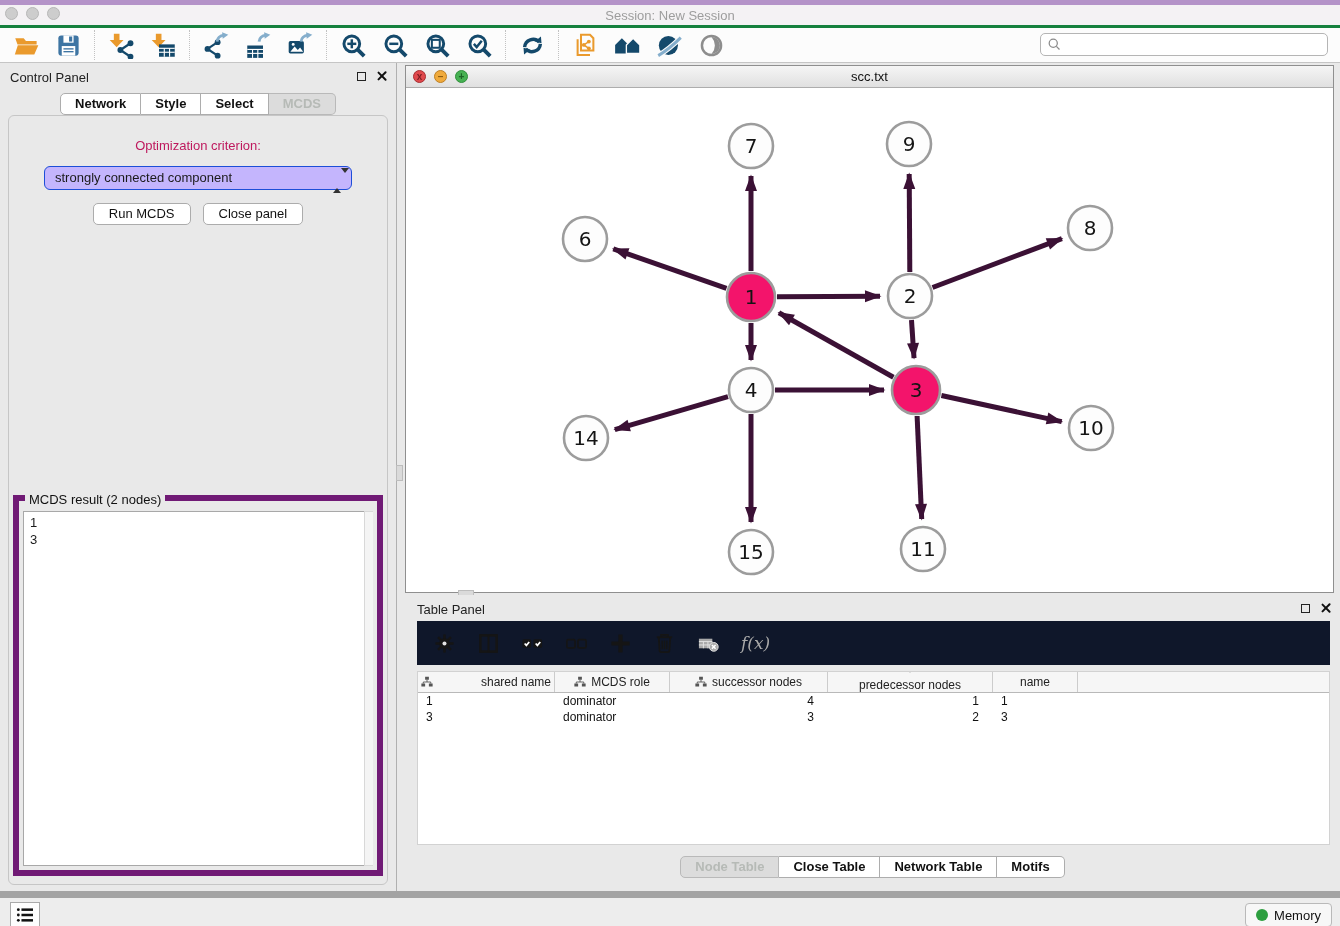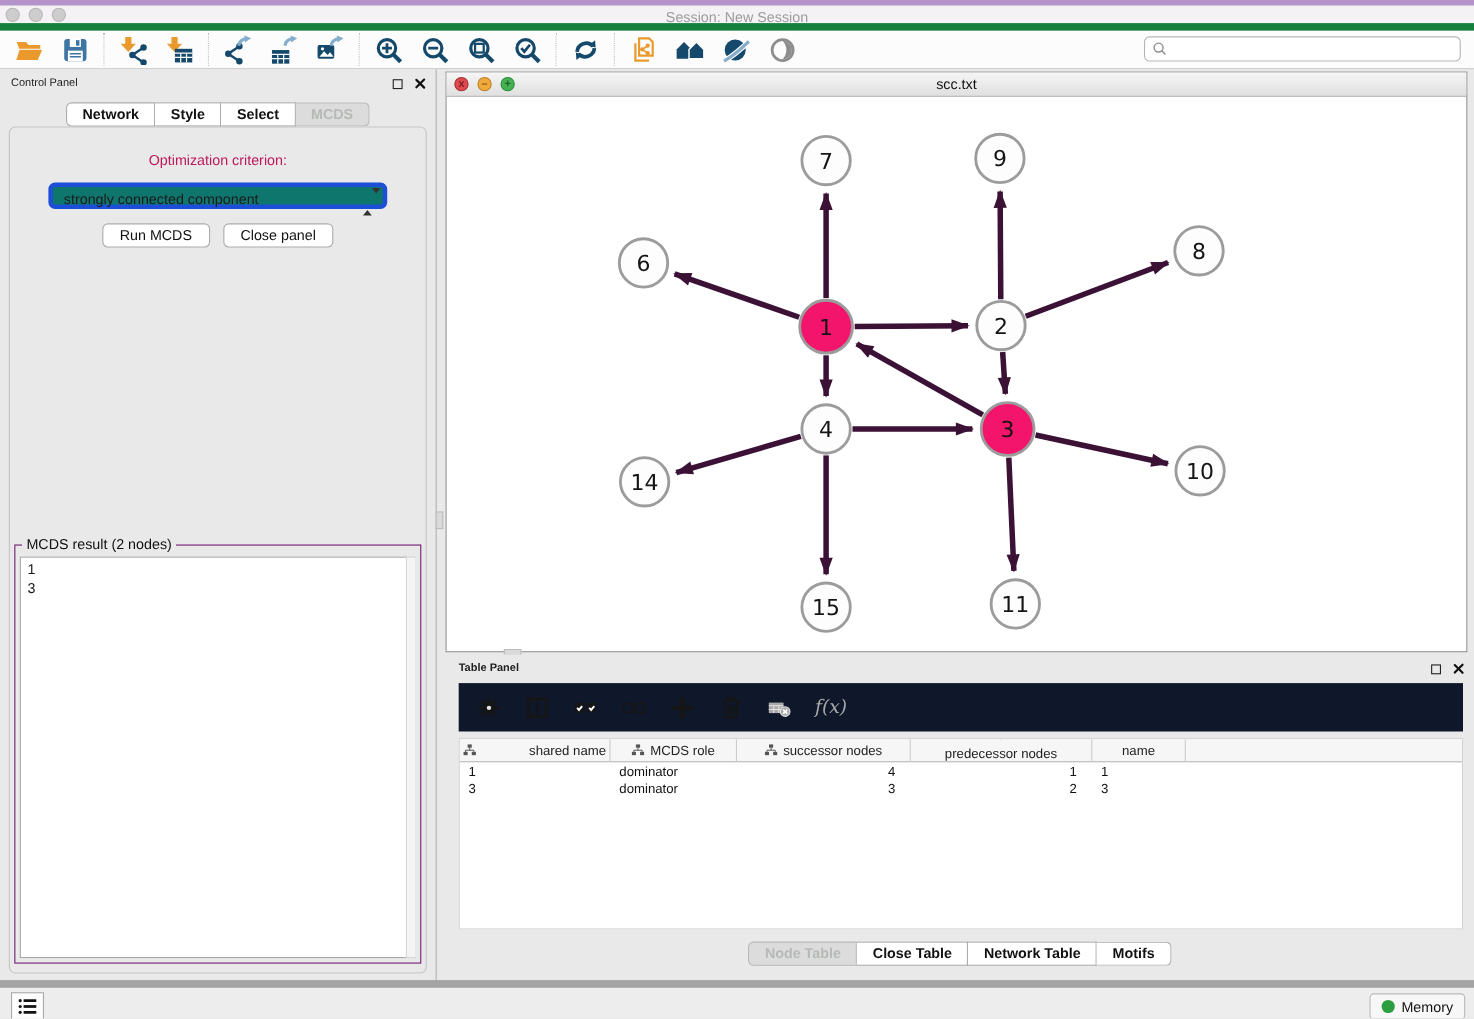--- a/index.html
+++ b/index.html
@@ -1,62 +1,62 @@
 <!DOCTYPE html>
 <html><head>
 <meta charset="utf-8">
 <style>
   * { margin:0; padding:0; box-sizing:border-box; }
   html,body { width:1340px; height:926px; }
   body { font-family:"Liberation Sans", sans-serif; font-size:13px; color:#1b1b1b; background:#e9e9e9; position:relative; overflow:hidden; }
 
   
-  .titlebar { position:absolute; left:0; top:0; right:0; height:28px; background:#f4f2f4; border-bottom:7px solid #15803d; }
+  .titlebar { position:absolute; left:0; top:0; right:0; height:28px; background:#f4f2f4; border-bottom:3px solid #15803d; }
   .titlebar .accent { position:absolute; left:0; top:0; right:0; height:5px; background:#b493c8; }
   .traffic { position:absolute; left:5px; top:7px; display:flex; gap:8px; }
   .traffic .tl { width:13px; height:13px; border-radius:50%; background:#cdcdcd; border:1px solid #b7b7b7; }
   .win-title { position:absolute; left:0; right:0; top:8px; text-align:center; color:#9d9d9d; font-size:13px; }
 
   
   .toolbar { position:absolute; left:0; top:28px; right:0; height:35px; background:#fcfcfc; border-bottom:1px solid #c5c5c5; display:flex; align-items:center; padding-left:8px; }
   .tb-group { display:flex; align-items:center; gap:6px; }
   .tb-btn { width:36px; height:30px; display:flex; align-items:center; justify-content:center; border-radius:4px; }
   .tb-sep { width:1px; height:30px; border-left:1px dotted #c2c2c2; margin:0 8px; }
   .searchbox { position:absolute; right:12px; top:5px; width:288px; height:23px; background:#fff; border:1px solid #b5b5b5; border-radius:5px; display:flex; align-items:center; padding:0 6px; }
   .searchbox input { border:none; outline:none; flex:1; font-size:12px; font-family:"Liberation Sans",sans-serif; background:transparent; }
 
   
   .main { position:absolute; left:0; top:63px; right:0; bottom:35px; background:#e9e9e9; }
 
   .control-panel { position:absolute; left:0; top:0; width:397px; bottom:0; border-right:1px solid #b0b0b0; background:#e9e9e9; }
   .panel-header { position:relative; height:26px; }
-  .panel-title { position:absolute; left:10px; top:7px; font-size:10px; color:#222; }
+  .panel-title { position:absolute; left:10px; top:7px; font-size:13px; color:#222; }
   .hdr-icons { position:absolute; right:8px; top:7px; display:flex; gap:10px; align-items:center; }
   .float-ico { width:9px; height:9px; border:1.5px solid #222; }
   .close-ico { width:12px; height:12px; position:relative; }
   .close-ico:before,.close-ico:after { content:""; position:absolute; left:5px; top:0; width:2.4px; height:12px; background:#111; border-radius:1px; }
   .close-ico:before{ transform:rotate(45deg);} .close-ico:after{ transform:rotate(-45deg);}
 
   .seg-bar { display:flex; justify-content:center; }
   .seg { height:22px; line-height:20px; padding:0 14px; background:#fff; border:1px solid #adadad; border-left:none; font-size:13px; font-weight:600; color:#111; cursor:default; }
   .seg.first { border-left:1px solid #adadad; border-radius:5px 0 0 5px; }
   .seg.last { border-radius:0 5px 5px 0; }
   .seg.selected { background:#dcdcdc; color:#b6bab6; border-color:#b9b9b9; }
 
   .cp-tabs { position:absolute; left:0; right:0; top:30px; }
   .cp-body { position:absolute; left:8px; right:8px; top:52px; bottom:6px; border:1px solid #c6c6c6; border-radius:6px; }
   .opt-label { text-align:center; margin-top:22px; font-size:13px; color:#be185d; }
-  .combo { margin:13px auto 0; width:308px; height:24px; background:#0f766e; border:4px solid #1d4ed8; border-radius:6px; position:relative; line-height:22px; padding-left:10px; font-size:13px; }
+  .combo { margin:13px auto 0; width:308px; height:24px; background:#c4b5fd; border:1px solid #1d4ed8; border-radius:6px; position:relative; line-height:22px; padding-left:10px; font-size:13px; }
   .combo .stepper { position:absolute; right:8px; top:3px; width:10px; }
   .combo .stepper .up { width:0;height:0;border-left:4.5px solid transparent;border-right:4.5px solid transparent;border-bottom:5.5px solid #333; margin-bottom:3px;}
   .combo .stepper .dn { width:0;height:0;border-left:4.5px solid transparent;border-right:4.5px solid transparent;border-top:5.5px solid #333;}
   .btn-row { display:flex; justify-content:center; gap:12px; margin-top:13px; }
   .mac-btn { height:22px; line-height:20px; padding:0 15px; background:#fff; border:1px solid #acacac; border-radius:5px; font-size:13px; color:#111; }
 
-  .result-group { position:absolute; left:4px; right:4px; top:379px; bottom:8px; border:1px solid #701a75; }
+  .result-group { position:absolute; left:4px; right:4px; top:379px; bottom:8px; border:6px solid #701a75; }
   .result-legend { position:absolute; left:6px; top:-9px; background:#e9e9e9; padding:0 4px; font-size:13px; color:#111; }
   .result-text { position:absolute; left:4px; right:4px; top:10px; bottom:4px; background:#fff; border:1px solid #a8a8a8; white-space:pre-line; font-size:13px; line-height:17px; padding:2px 6px; }
   .result-scroll { position:absolute; right:4px; top:10px; bottom:4px; width:9px; background:#f4f4f4; border:1px solid #d8d8d8; border-right:none; }
 
   
   .net-frame { position:absolute; left:405px; top:2px; width:929px; height:528px; border:1px solid #8f8f8f; background:#fff; }
   .net-titlebar { position:relative; height:22px; background:linear-gradient(#f5f5f5,#e0e0e0); border-bottom:1px solid #adadad; }
   .net-title { position:absolute; left:0; right:0; top:3px; text-align:center; font-size:13px; color:#111; }
   .net-btns { position:absolute; left:7px; top:4px; display:flex; gap:8px; }
   .nb { width:13px; height:13px; border-radius:50%; font-size:10px; font-weight:bold; line-height:11px; text-align:center; }
@@ -400,21 +400,21 @@
             <circle cx="517" cy="461" r="22" fill="#fdfdfd" stroke="#9c9c9c" stroke-width="2.6"></circle>
             <text x="517" y="461" text-anchor="middle" dy="0.36em" font-size="20" font-family="DejaVu Sans, sans-serif" fill="#141414">11</text>
           </g>
         </svg></div>
   </div>
 
   <div class="vgrip"></div>
   <div class="hgrip"></div>
 
   <div class="table-panel">
-    <div class="panel-header" style="margin-left:12px; margin-right:8px;font-weight:bold;">
+    <div class="panel-header" style="margin-left:12px; margin-right:8px;">
       <div class="panel-title" style="left:0;">Table Panel</div>
       <div class="hdr-icons" style="right:0;">
         <div class="float-ico"></div>
         <div class="close-ico"></div>
       </div>
     </div>
     <div class="tp-toolbar" id="tp-toolbar">
         <div class="tp-ico">
           <svg width="23" height="23" viewBox="0 0 24 24">
             <g fill="#151515">

